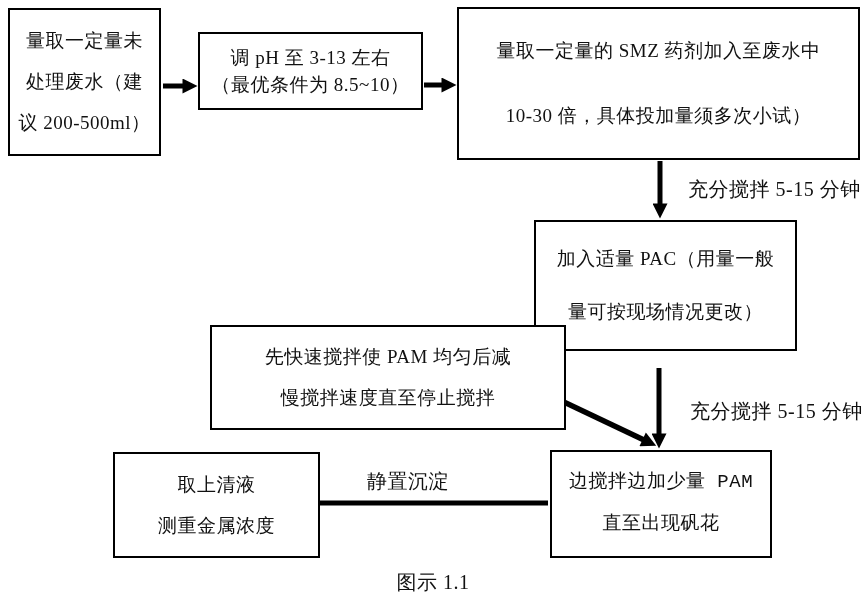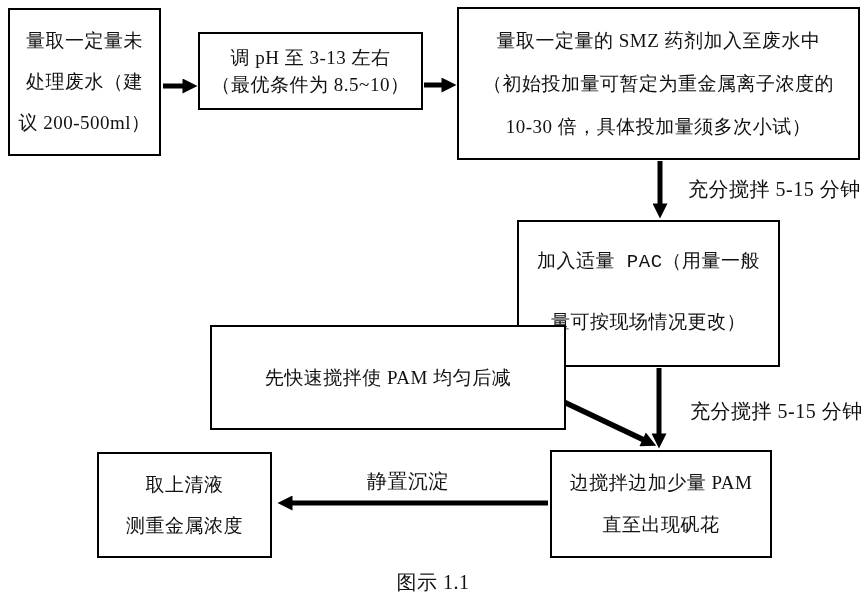--- a/index.html
+++ b/index.html
@@ -44,24 +44,24 @@
     left: 0; right: 0;
     top: 569px;
     text-align: center;
     font-size: 20px;
     letter-spacing: 0.5px;
   }
   
   #box-measure     { left: 8px;   top: 8px;   width: 153px; height: 148px; }
   #box-ph          { left: 198px; top: 32px;  width: 225px; height: 78px; }
   #box-smz         { left: 457px; top: 7px;   width: 403px; height: 153px; }
-  #box-pac         { left: 517px; top: 220px; width: 263px; height: 147px; font-family: Liberation Mono, monospace; }
+  #box-pac         { left: 534px; top: 220px; width: 263px; height: 131px; }
   #box-stir-pam    { left: 210px; top: 325px; width: 356px; height: 105px; }
-  #box-add-pam     { left: 550px; top: 450px; width: 222px; height: 108px; }
-  #box-supernatant { left: 97px;  top: 452px; width: 175px; height: 106px; }
+  #box-add-pam     { left: 550px; top: 450px; width: 222px; height: 108px; font-family: Liberation Mono, monospace; }
+  #box-supernatant { left: 113px;  top: 452px; width: 207px; height: 106px; }
   
   #label-stir-1 { left: 688px; top: 176px; }
   #label-stir-2 { left: 690px; top: 398px; }
   #label-settle { left: 367px; top: 468px; }
 </style>
 </head>
 <body>
 
 <div class="canvas">
 
@@ -85,31 +85,31 @@
     <div class="ln">议 200-500ml）</div>
   </div>
 
   <div class="box" id="box-ph">
     <div class="ln">调 pH 至 3-13 左右</div>
     <div class="ln">（最优条件为 8.5~10）</div>
   </div>
 
   <div class="box" id="box-smz">
     <div class="ln">量取一定量的 SMZ 药剂加入至废水中</div>
-    <div class="ln">（初始投加量可暂定为重金属离子浓度的</div>
     <div class="ln">10-30 倍，具体投加量须多次小试）</div>
   </div>
 
   <div class="box" id="box-pac">
     <div class="ln">加入适量 PAC（用量一般</div>
     <div class="ln">量可按现场情况更改）</div>
   </div>
 
   <div class="box" id="box-stir-pam">
     <div class="ln">先快速搅拌使 PAM 均匀后减</div>
+    <div class="ln">慢搅拌速度直至停止搅拌</div>
   </div>
 
   <div class="box" id="box-add-pam">
     <div class="ln">边搅拌边加少量 PAM</div>
     <div class="ln">直至出现矾花</div>
   </div>
 
   <div class="box" id="box-supernatant">
     <div class="ln">取上清液</div>
     <div class="ln">测重金属浓度</div>

